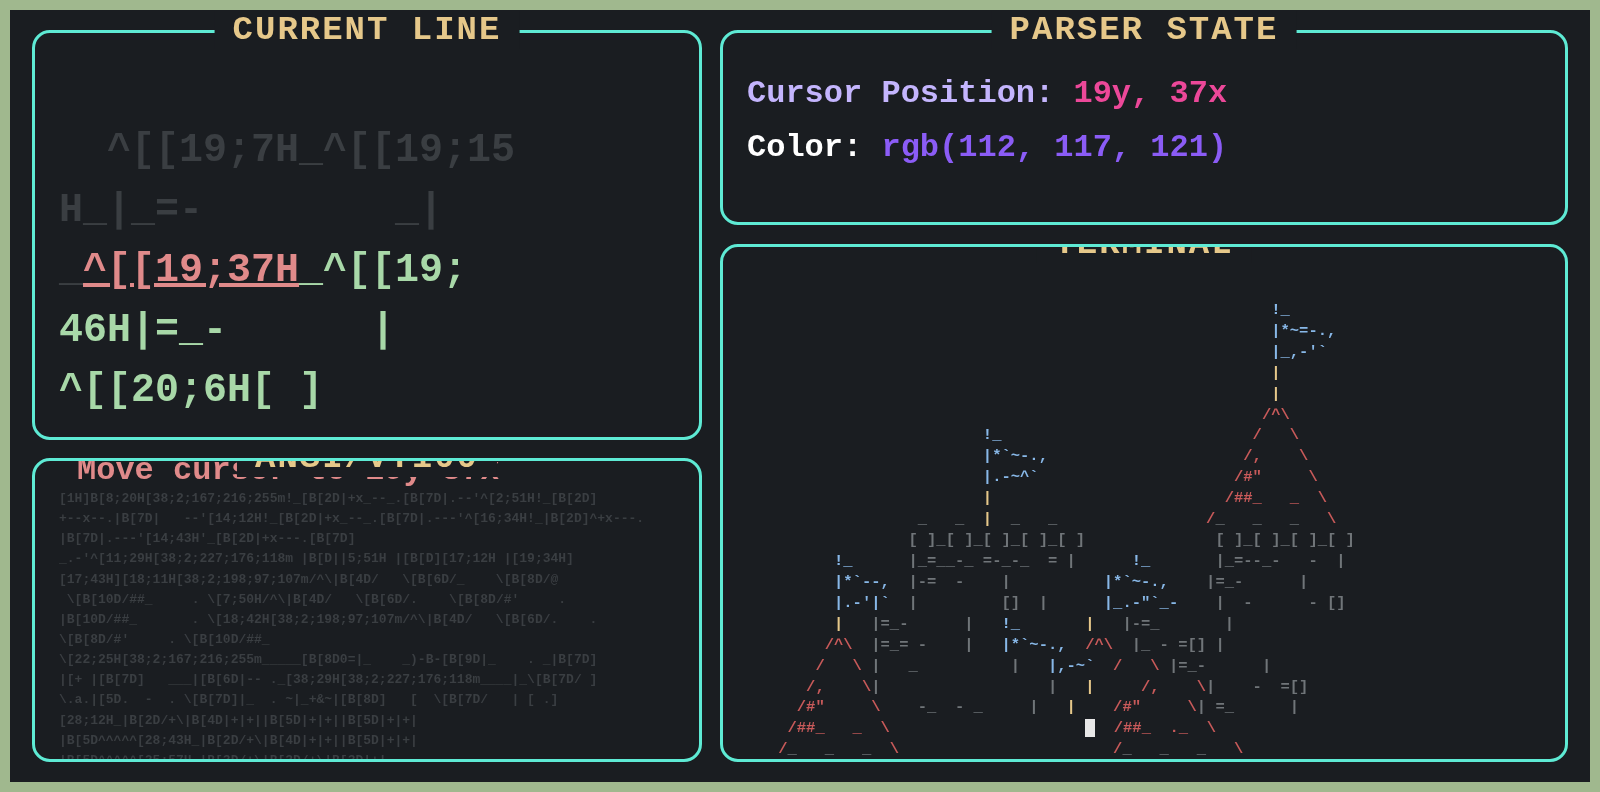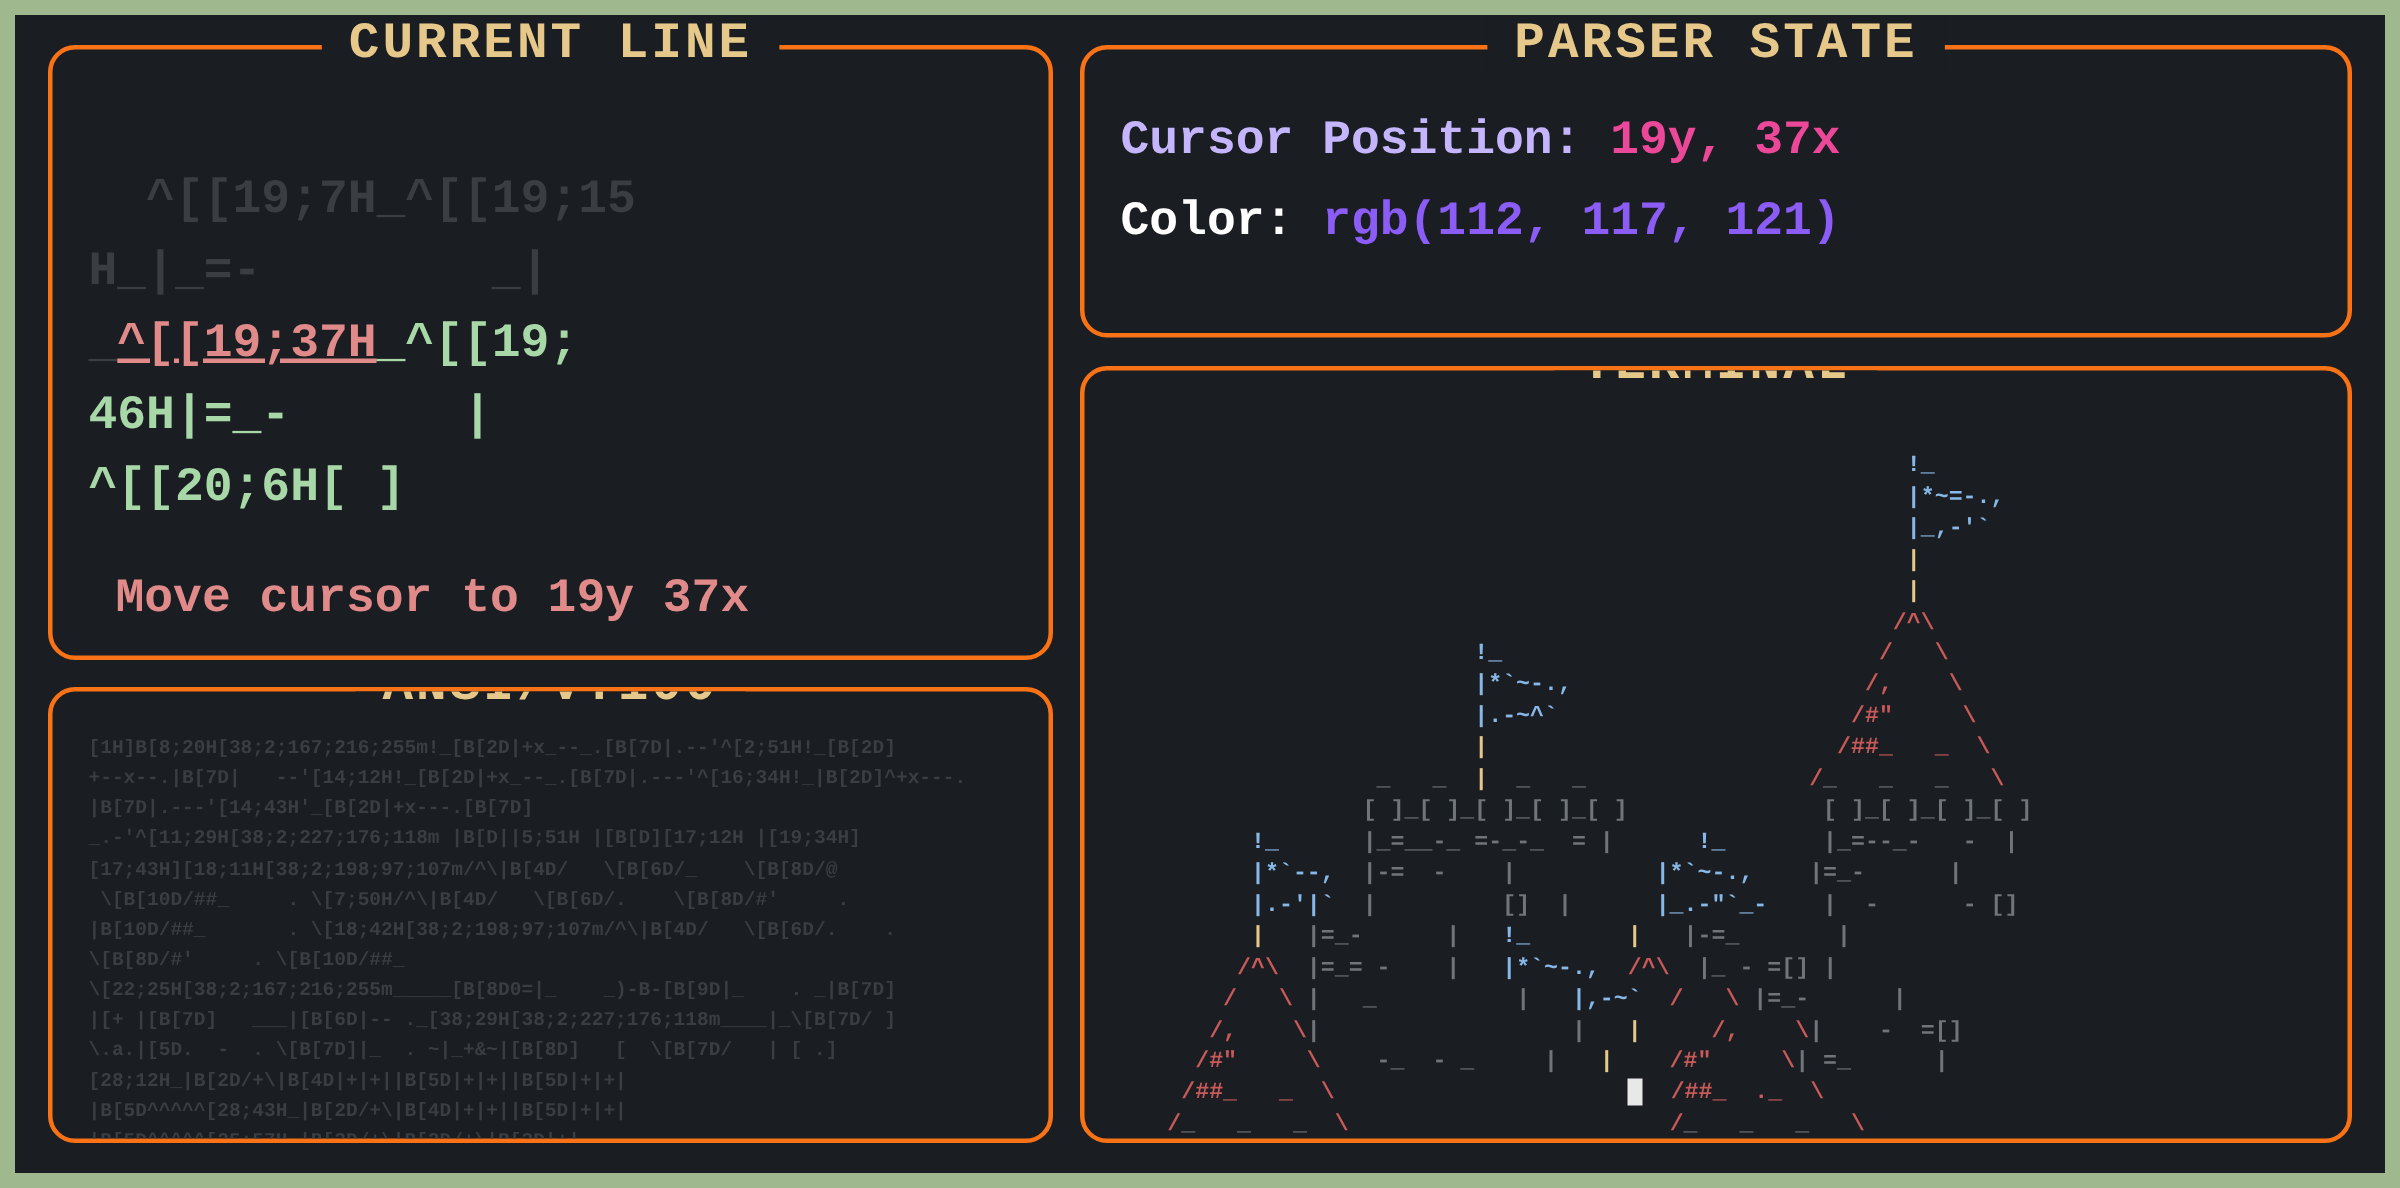--- a/index.html
+++ b/index.html
@@ -22,21 +22,21 @@
       width: 100%;
       height: 100%;
       padding: 20px 22px;
       display: grid;
       grid-template-columns: 670px 1fr;
       grid-template-rows: 410px 1fr;
       gap: 18px;
     }
     
     .panel {
-      border: 3px solid #f97316;
+      border: 3px solid #5eead4;
       border-radius: 18px;
       position: relative;
       padding: 28px 24px 20px;
     }
     
     .panel-title {
       position: absolute;
       top: -22px;
       left: 50%;
       transform: translateX(-50%);
@@ -69,21 +69,21 @@
     
     .terminal-panel {
       grid-column: 2;
       grid-row: 1 / 3;
       margin-top: 214px;
       overflow: hidden;
       padding: 28px 18px 10px;
     }
     
     .code-lines {
-      font-size: 32px;
+      font-size: 40px;
       font-weight: bold;
       line-height: 1.5;
       white-space: pre;
     }
     
     .context-line {
       color: #3a3e42;
     }
     
     .current-seq {

